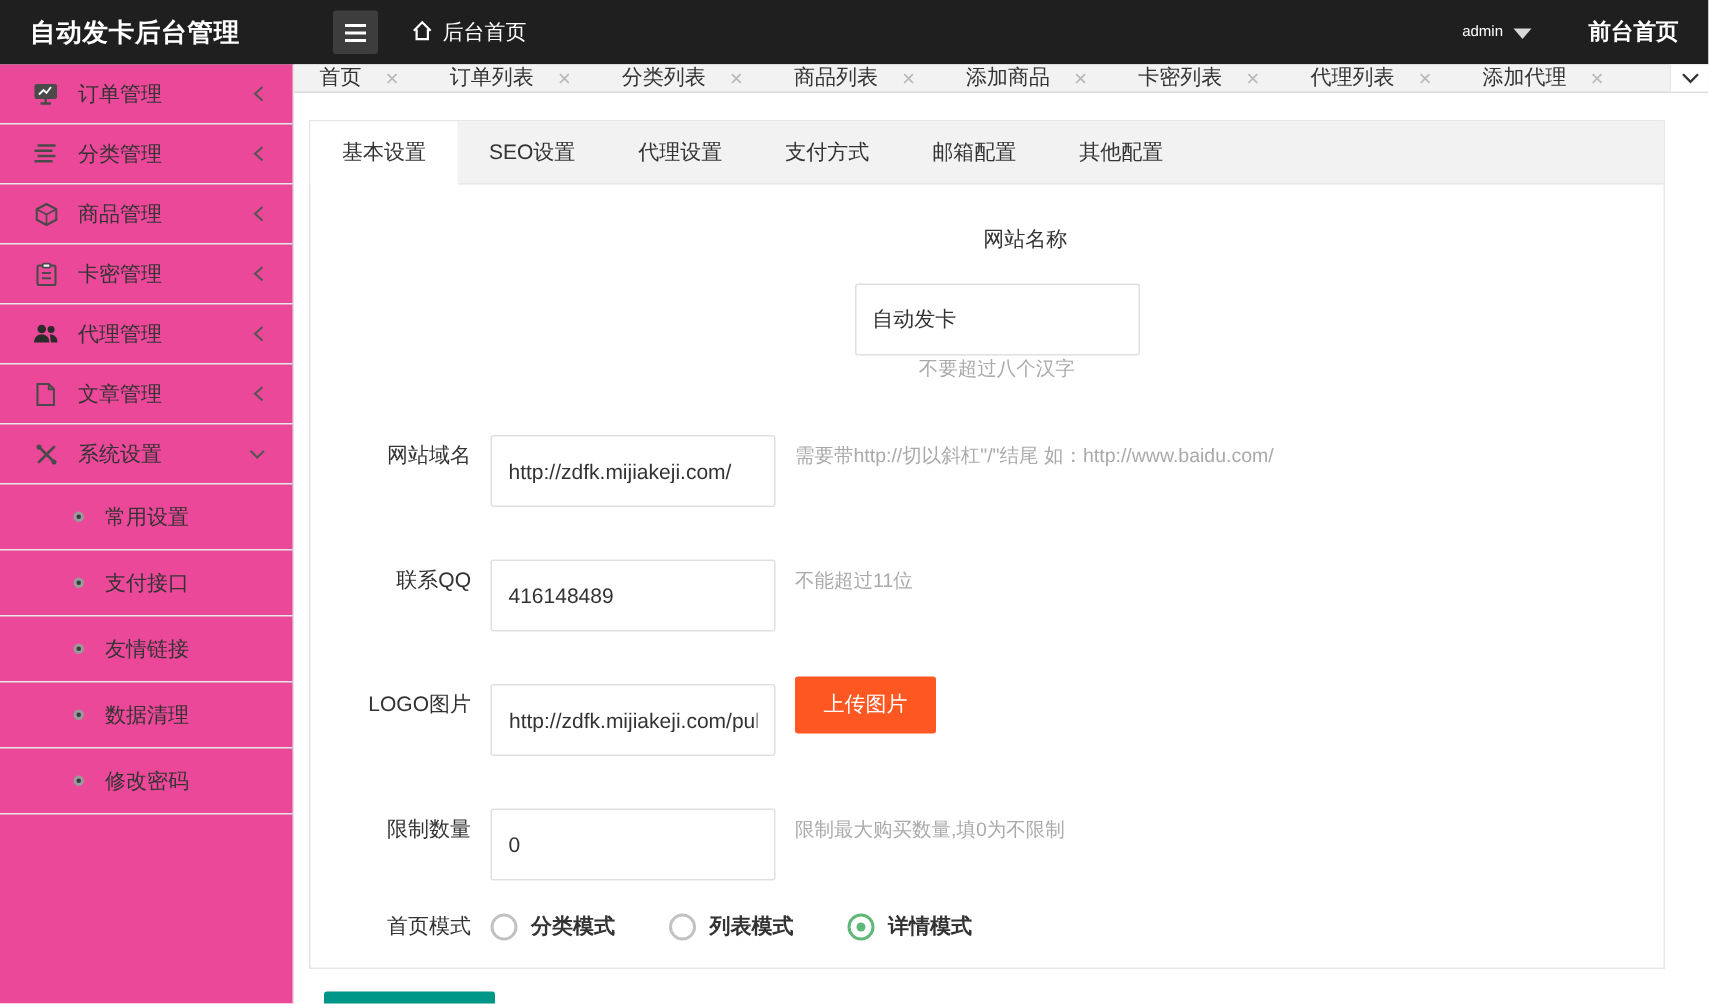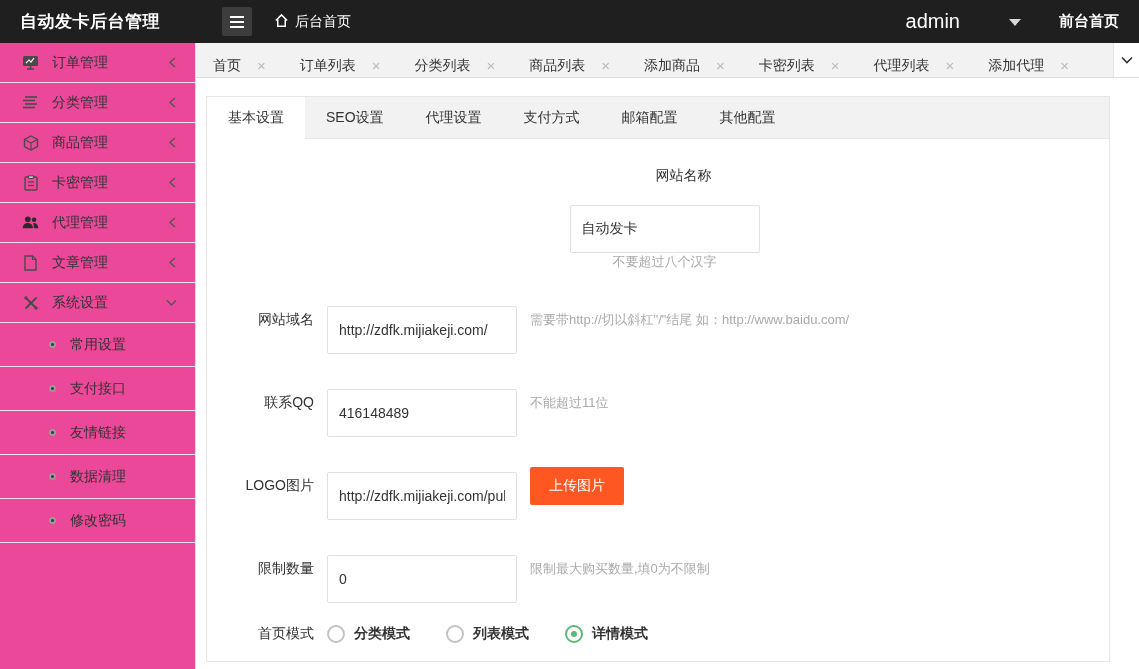--- a/index.html
+++ b/index.html
@@ -6,39 +6,39 @@
   html,body { width:1139px; height:669px; overflow:hidden; }
   body { font-family:"Liberation Sans","DejaVu Sans",sans-serif; font-size:14px; color:#333; background:#fff; }
 
   
   .topbar { height:43px; background:#1f1f1f; display:flex; align-items:center; color:#fff; }
   .topbar-title { width:220px; padding-left:20px; font-size:17px; font-weight:bold; letter-spacing:.5px; }
   .hamburger { width:30px; height:29px; background:#3d3d3d; border-radius:2px; display:flex; align-items:center; justify-content:center; margin-left:2px; cursor:pointer; }
   .breadcrumb { display:flex; align-items:flex-start; margin-left:22px; font-size:14px; cursor:pointer; }
   .breadcrumb svg { margin-right:6px; }
   .topbar-spacer { flex:1; }
-  .admin-box { display:flex; align-items:center; font-size:20px; cursor:pointer;gap:42px; }
+  .admin-box { display:flex; align-items:center; font-size:10px; cursor:pointer; }
   .caret-down { width:0; height:0; border-left:6px solid transparent; border-right:6px solid transparent; border-top:7px solid #d8d8d8; margin-left:7px; margin-top:2px; }
   .frontend-link { margin:0 20px 0 38px; font-size:15px; font-weight:bold; cursor:pointer; }
 
   
   .layout { display:flex; height:626px; }
   .sidebar { width:196px; background:#ec4899; border-right:1px solid #e3e3e3; flex-shrink:0; }
   .side-item { height:40px; display:flex; align-items:center; padding:0 18px 0 22px; border-bottom:1px solid #e7e7e7; cursor:pointer; }
   .side-item .mi { width:17px; display:flex; justify-content:center; }
   .side-item .lbl { margin-left:13px; flex:1; }
   .chev { color:#555; }
   .side-sub { height:44px; display:flex; align-items:center; padding-left:49px; border-bottom:1px solid #e7e7e7; cursor:pointer; }
   .dot { width:7px; height:7px; border-radius:50%; background:#3a3a3a; border:2px solid #9a9a9a; }
   .side-sub .lbl { margin-left:14px; }
 
   
   .main { flex:1; background:#fff; display:flex; flex-direction:column; }
   .tabbar { height:35px; background:#f2f2f2; border-bottom:1px solid #dcdcdc; display:flex; align-items:stretch; }
-  .ttab { display:flex; align-items:flex-start; padding:14px 17px; cursor:pointer; font-size:14px; color:#333; }
+  .ttab { display:flex; align-items:flex-end; padding:0 17px; cursor:pointer; font-size:14px; color:#333; }
   .ttab .x { color:#b9b9b9; margin-left:16px; font-size:15px; }
   .tabbar-fill { flex:1; }
   .tabbar-more { width:26px; background:#fff; display:flex; align-items:center; justify-content:center; cursor:pointer; border-left:1px solid #e5e5e5; }
 
   .content { padding:18px 29px 0 10px; }
   .card { border:1px solid #e6e6e6; background:#fff; }
   .card-tabs { display:flex; background:#f2f2f2; height:42px; }
   .ctab { line-height:41px; padding:0 21px; cursor:pointer; border-bottom:1px solid #e8e8e8; font-size:14px; }
   .ctab.active { background:#fff; border-bottom-color:#fff; }
   .ctab-fill { flex:1; border-bottom:1px solid #e8e8e8; }

